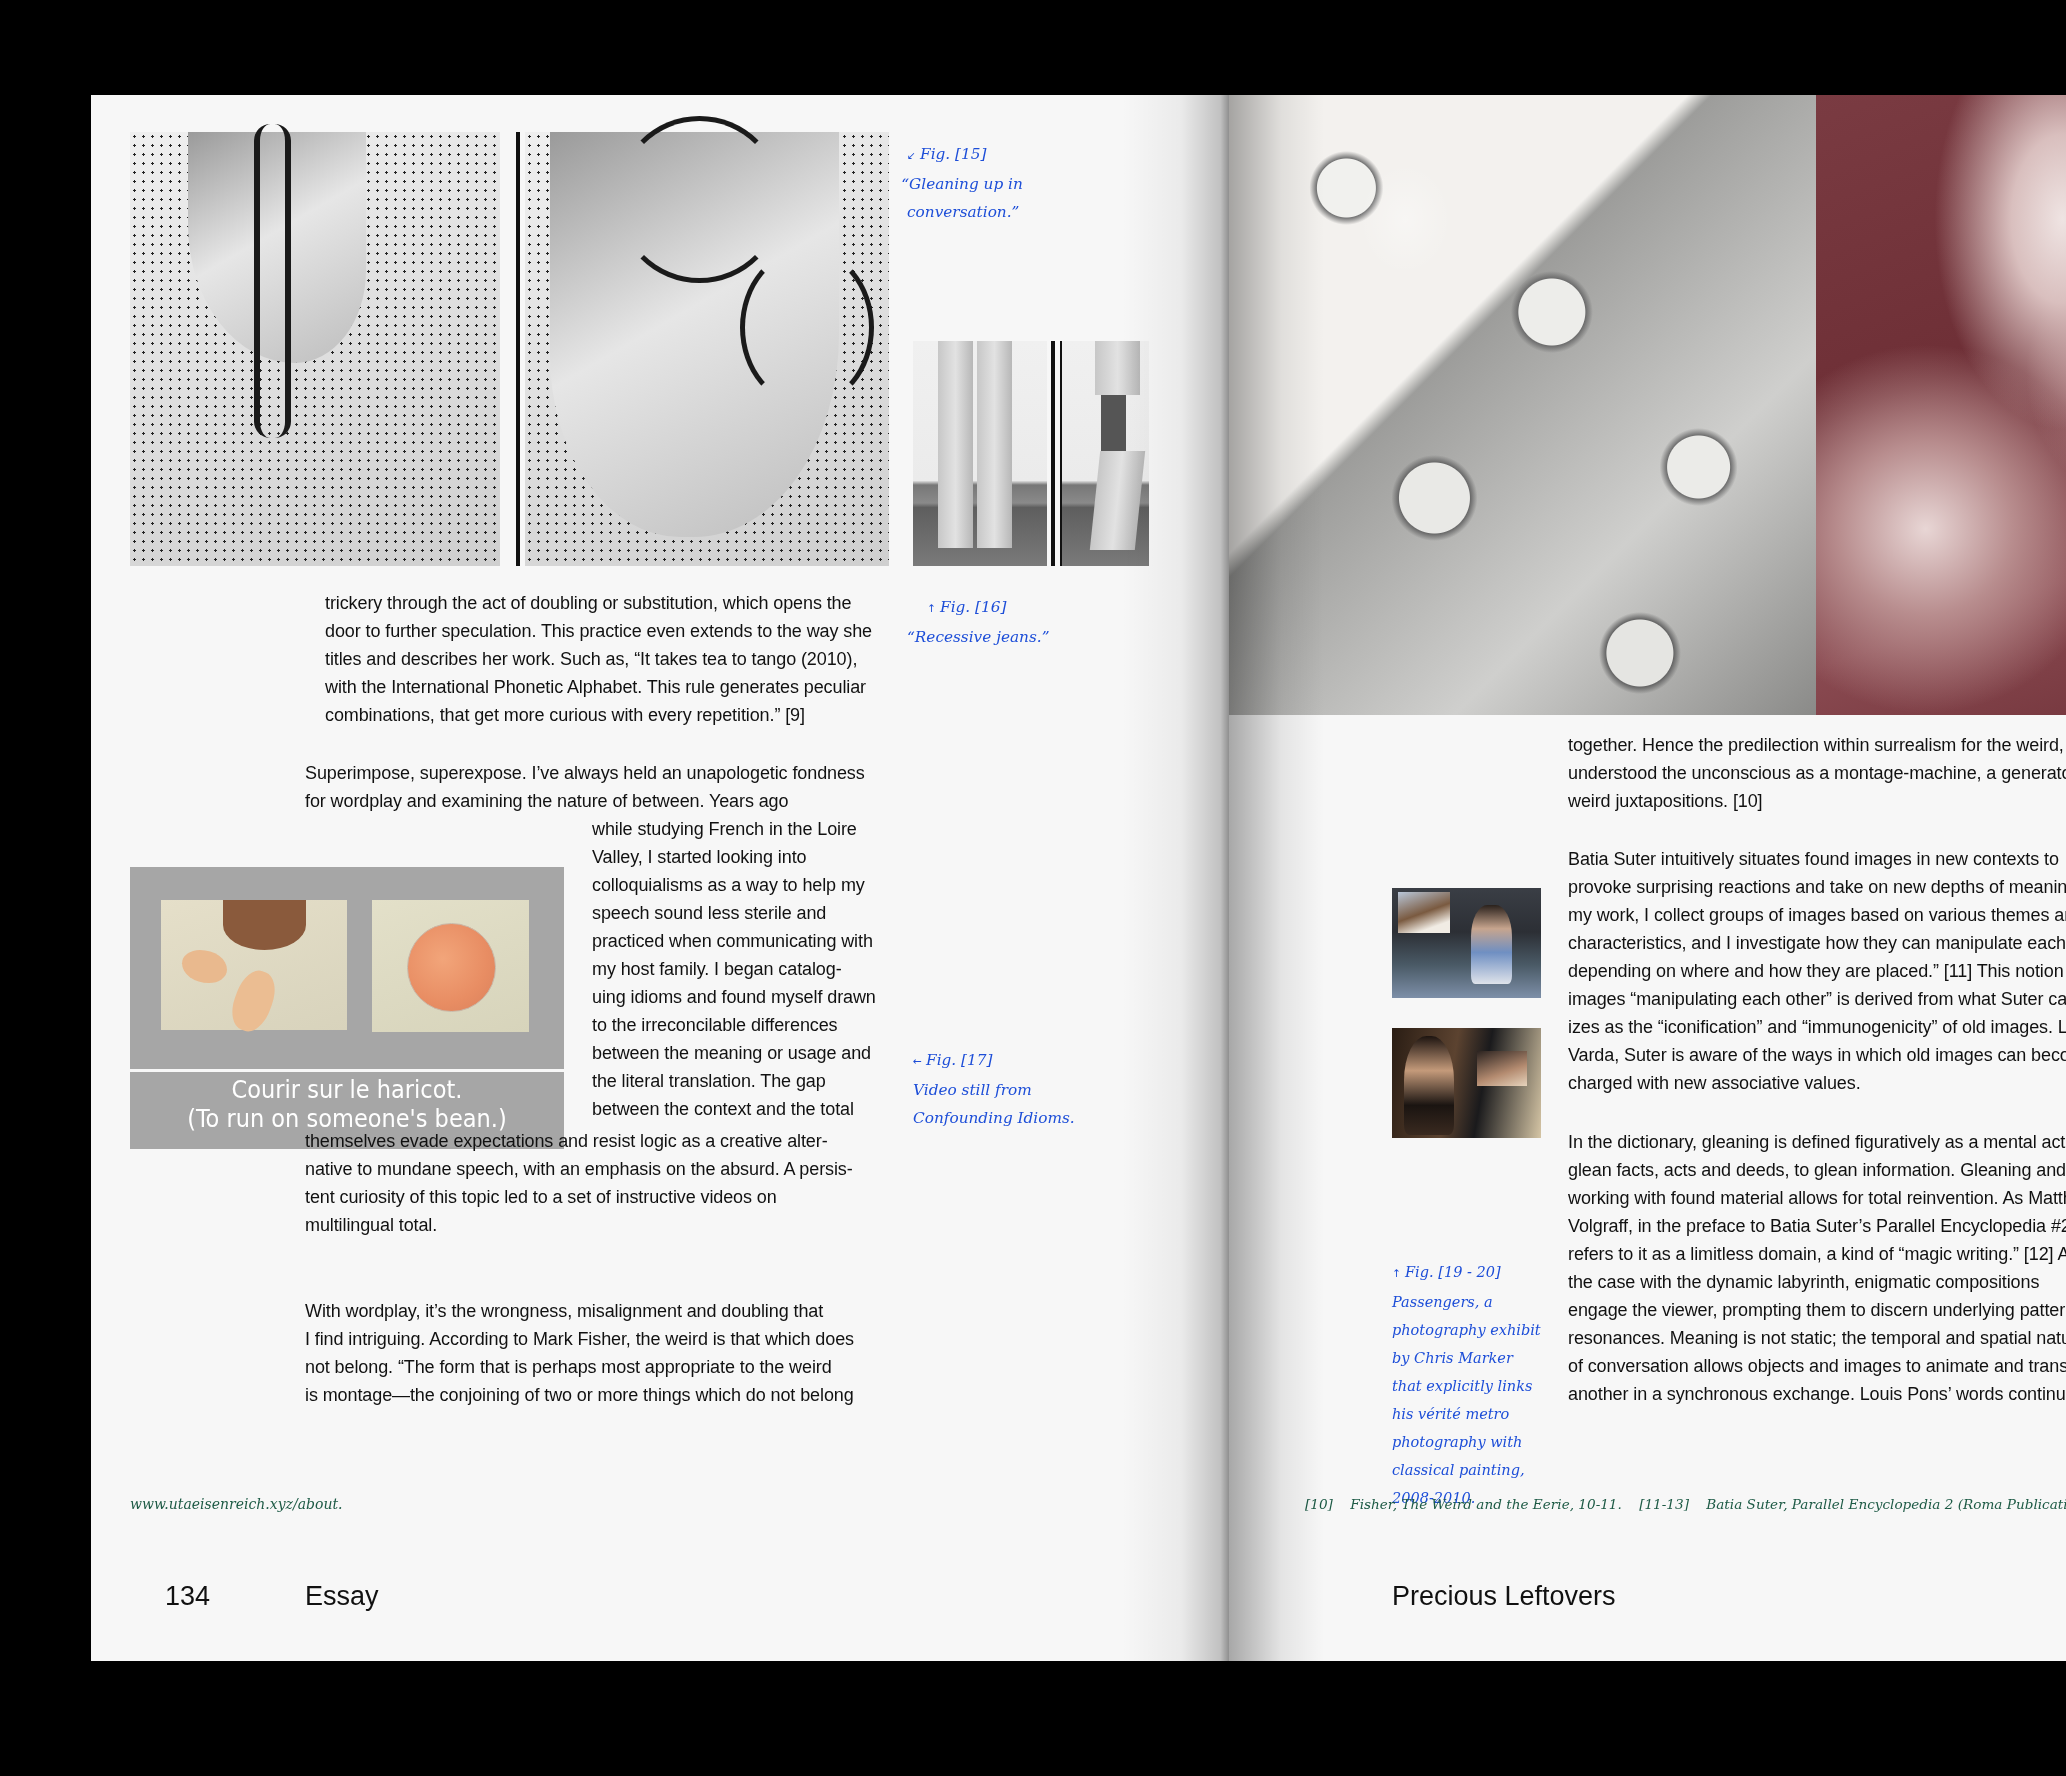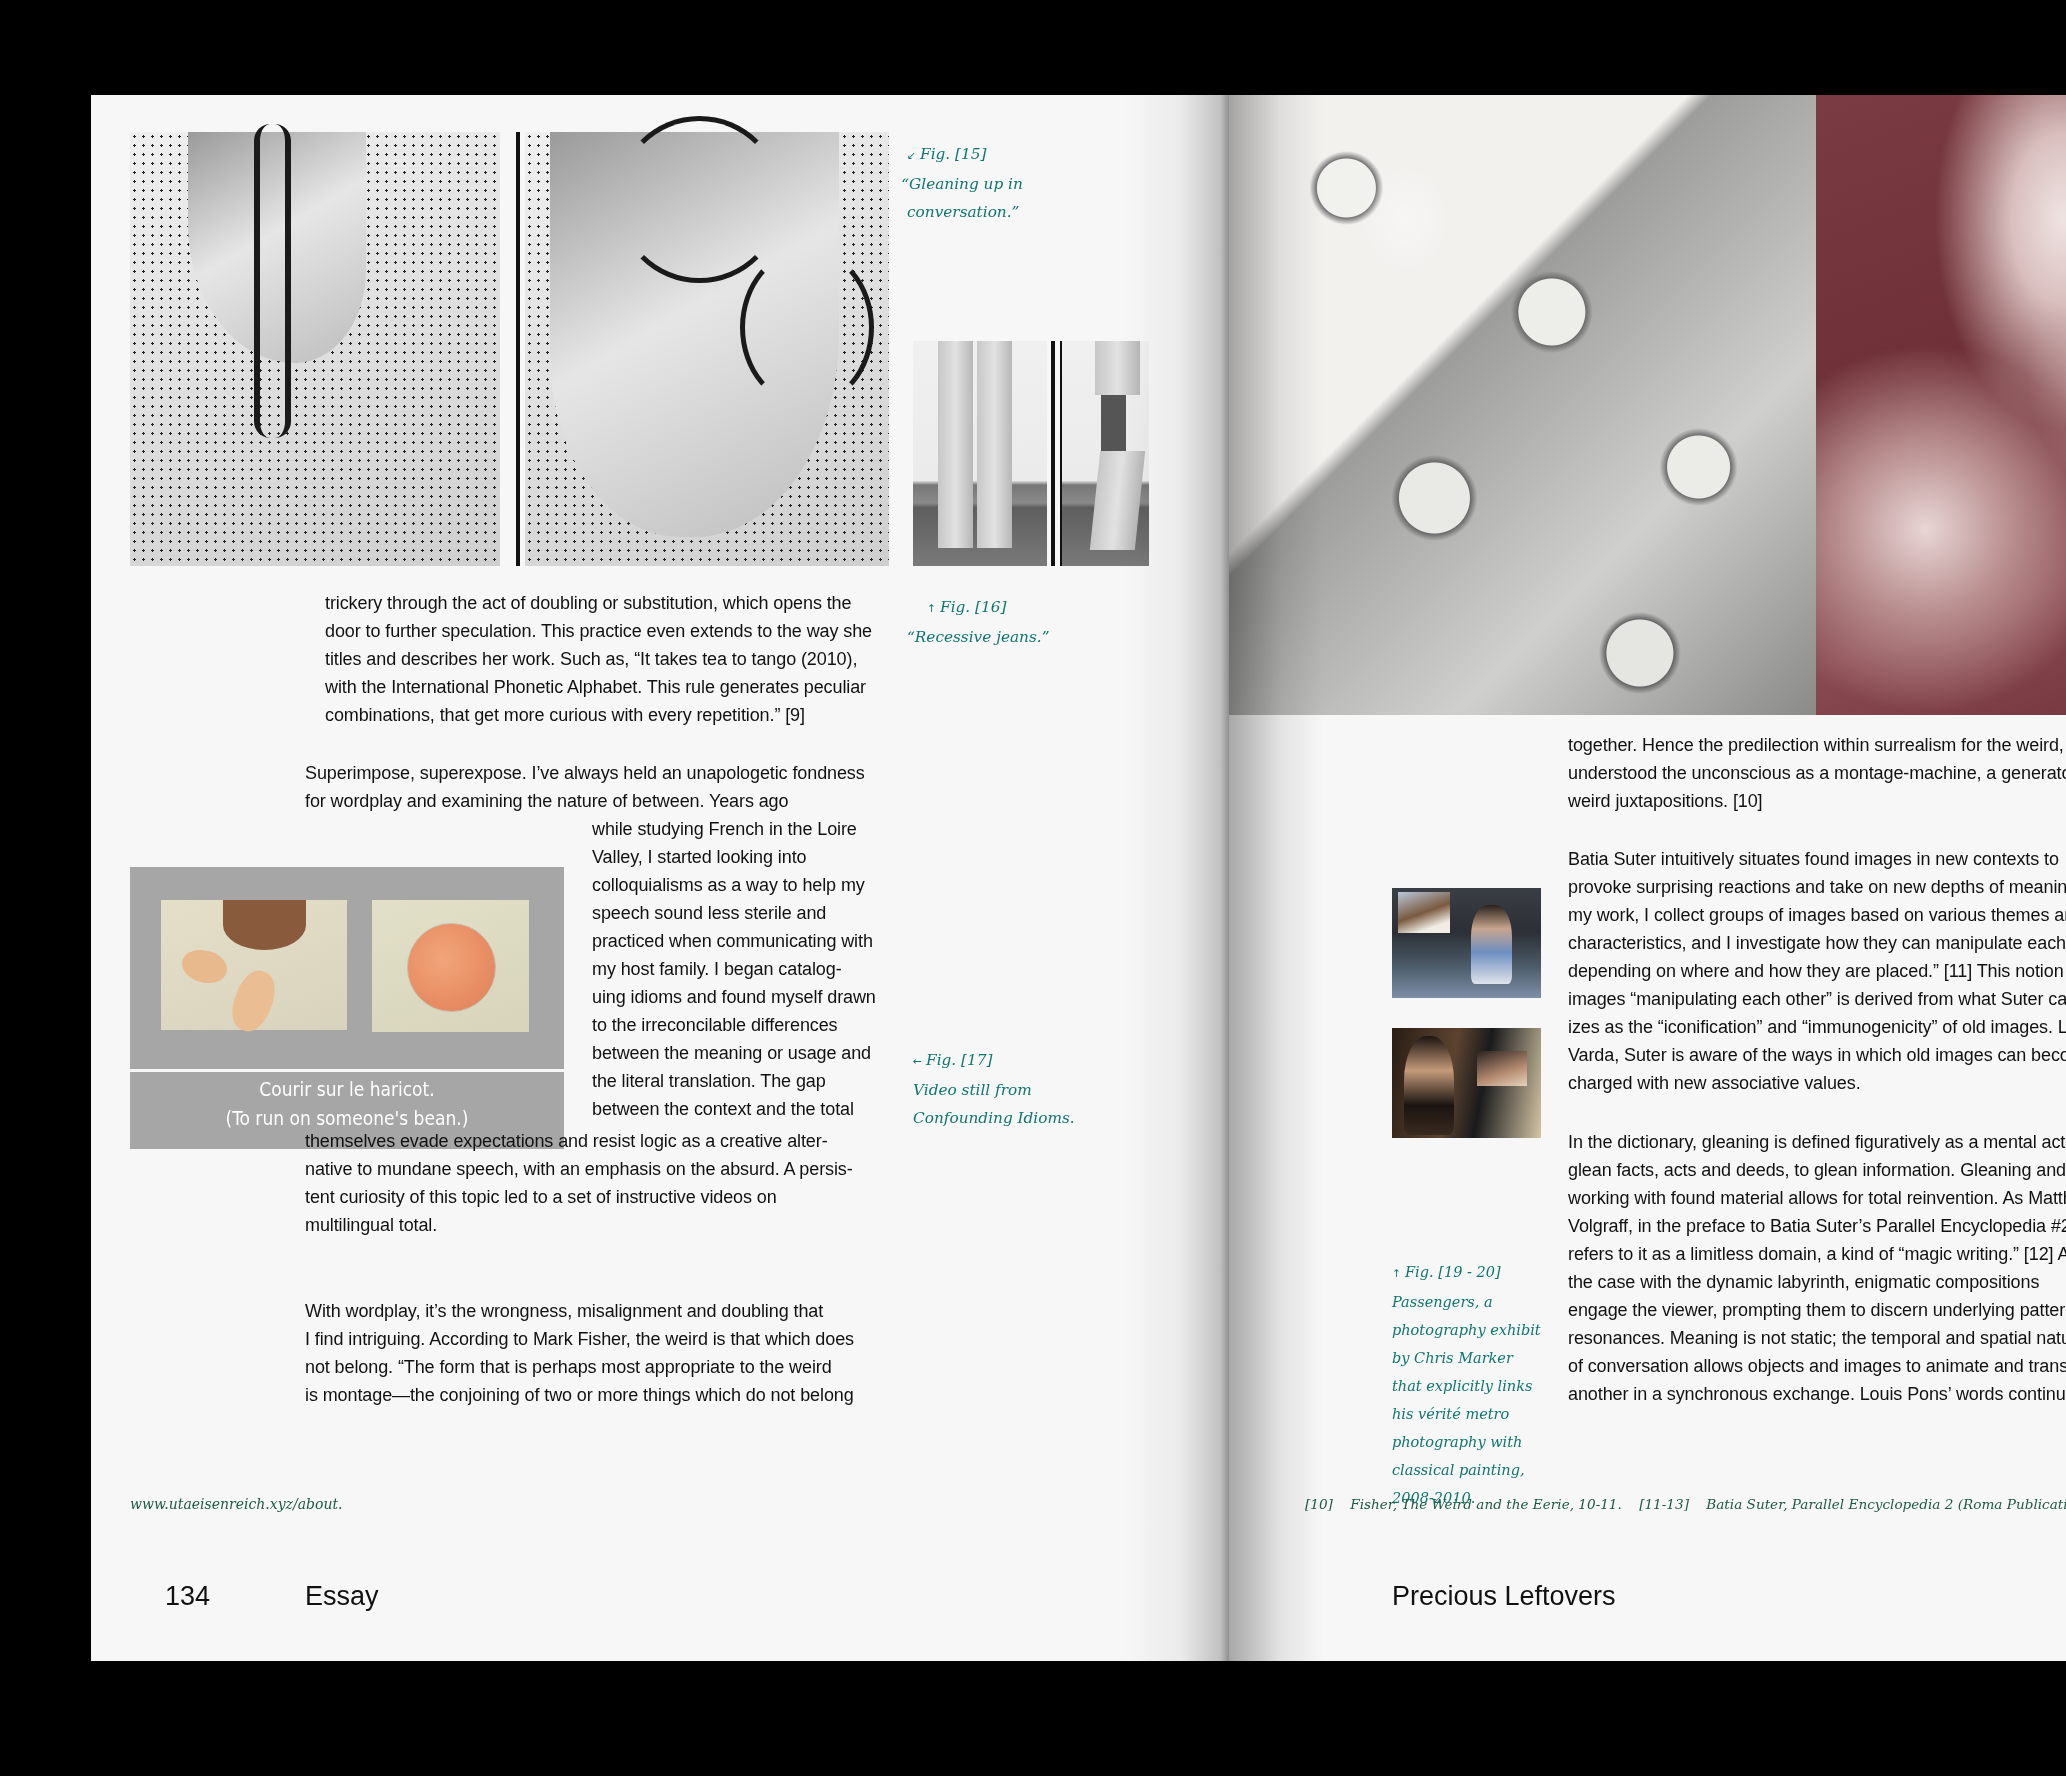--- a/index.html
+++ b/index.html
@@ -4,34 +4,34 @@
 <style>
   html, body { margin:0; padding:0; }
   body { width:2462px; height:1777px; background:#000; position:relative; overflow:hidden; font-family:"Liberation Sans", sans-serif; }
   .page { position:absolute; top:95px; height:1566px; background:#f7f7f7; overflow:hidden; }
   #page-left { left:91px; width:1138px; }
   #page-right { left:1229px; width:1134px; }
   .gutter-left { position:absolute; right:0; top:0; width:107px; height:100%; background:linear-gradient(to right, rgba(0,0,0,0) 0%, rgba(0,0,0,0.05) 55%, rgba(0,0,0,0.22) 92%, rgba(0,0,0,0.42) 100%); }
   .gutter-right { position:absolute; left:0; top:0; width:95px; height:100%; background:linear-gradient(to left, rgba(0,0,0,0) 0%, rgba(0,0,0,0.08) 45%, rgba(0,0,0,0.32) 100%); z-index:3; pointer-events:none; }
   .abs { position:absolute; }
   .body-text { font-size:18px; line-height:28px; color:#111; letter-spacing:-0.1px; }
-  .caption { font-family:"DejaVu Serif", serif; font-style:italic; color:#0f766e; font-size:15.3px; line-height:28px; }
+  .caption { font-family:"DejaVu Serif", serif; font-style:italic; color:#1d4ed8; font-size:15.3px; line-height:28px; }
   .caption .arrow { font-style:normal; font-family:"DejaVu Sans", sans-serif; font-size:10.7px; margin-right:4.1px; }
   .footnote { font-family:"DejaVu Serif", serif; font-style:italic; color:#1d5a45; font-size:14px; }
   .folio { font-size:27px; color:#111; }
   .fig15-panel { position:absolute; top:0; height:100%; background:
       radial-gradient(circle, #222 1px, transparent 1.4px) 0 0/9px 9px,
       linear-gradient(160deg, #efefef, #cfcfcf); }
   .fig15-skin { position:absolute; background:linear-gradient(150deg,#9a9a9a,#e6e6e6 45%,#bdbdbd); }
   .cord { position:absolute; border:5.8px solid #1a1a1a; border-radius:50%; }
   .jeans-panel { position:absolute; top:0; height:100%; background:linear-gradient(to bottom,#f0f0f0 0%, #ebebeb 62%, #777 64%, #8a8a8a 72%, #5e5e5e 74%, #7a7a7a 100%); }
   .jeans-leg { position:absolute; background:linear-gradient(to right,#c7c7c7,#e2e2e2,#b7b7b7); }
   .fig17-frame { background:#a6a6a6; }
   .fig17-tile { position:absolute; background:#dedbc8; }
-  .fig17-caption-bar { position:absolute; left:0; width:100%; background:#a6a6a6; border-top:3.3px solid #f7f7f7; color:#fff; text-align:center; font-family:"DejaVu Sans Condensed","DejaVu Sans", sans-serif; font-size:19px; line-height:29px; }
+  .fig17-caption-bar { position:absolute; left:0; width:100%; background:#a6a6a6; border-top:3.3px solid #f7f7f7; color:#fff; text-align:center; font-family:"DejaVu Sans Condensed","DejaVu Sans", sans-serif; font-size:25px; line-height:29px; }
   .beans-photo { background:
       radial-gradient(ellipse at 30% 20%, rgba(255,255,255,0.35), transparent 8%),
       radial-gradient(circle at 20% 15%, #f1f1ee 0 29px, #777 30px, transparent 37px),
       radial-gradient(circle at 55% 35%, #ededea 0 33px, #6e6e6e 34px, transparent 41px),
       radial-gradient(circle at 80% 60%, #ebebe8 0 31px, #707070 32px, transparent 39px),
       radial-gradient(circle at 35% 65%, #e9e9e6 0 35px, #6a6a6a 36px, transparent 43px),
       radial-gradient(circle at 70% 90%, #e5e5e2 0 33px, #666 34px, transparent 41px),
       linear-gradient(135deg, #f3f1ee 0%, #f3f1ee 38%, #9d9d9b 40%, #cfcfcd 70%, #8a8a88 100%); }
   .cloud-photo { background:
       radial-gradient(ellipse at 45% 20%, #efe4e3 0%, #d9bfbe 12%, transparent 30%),

